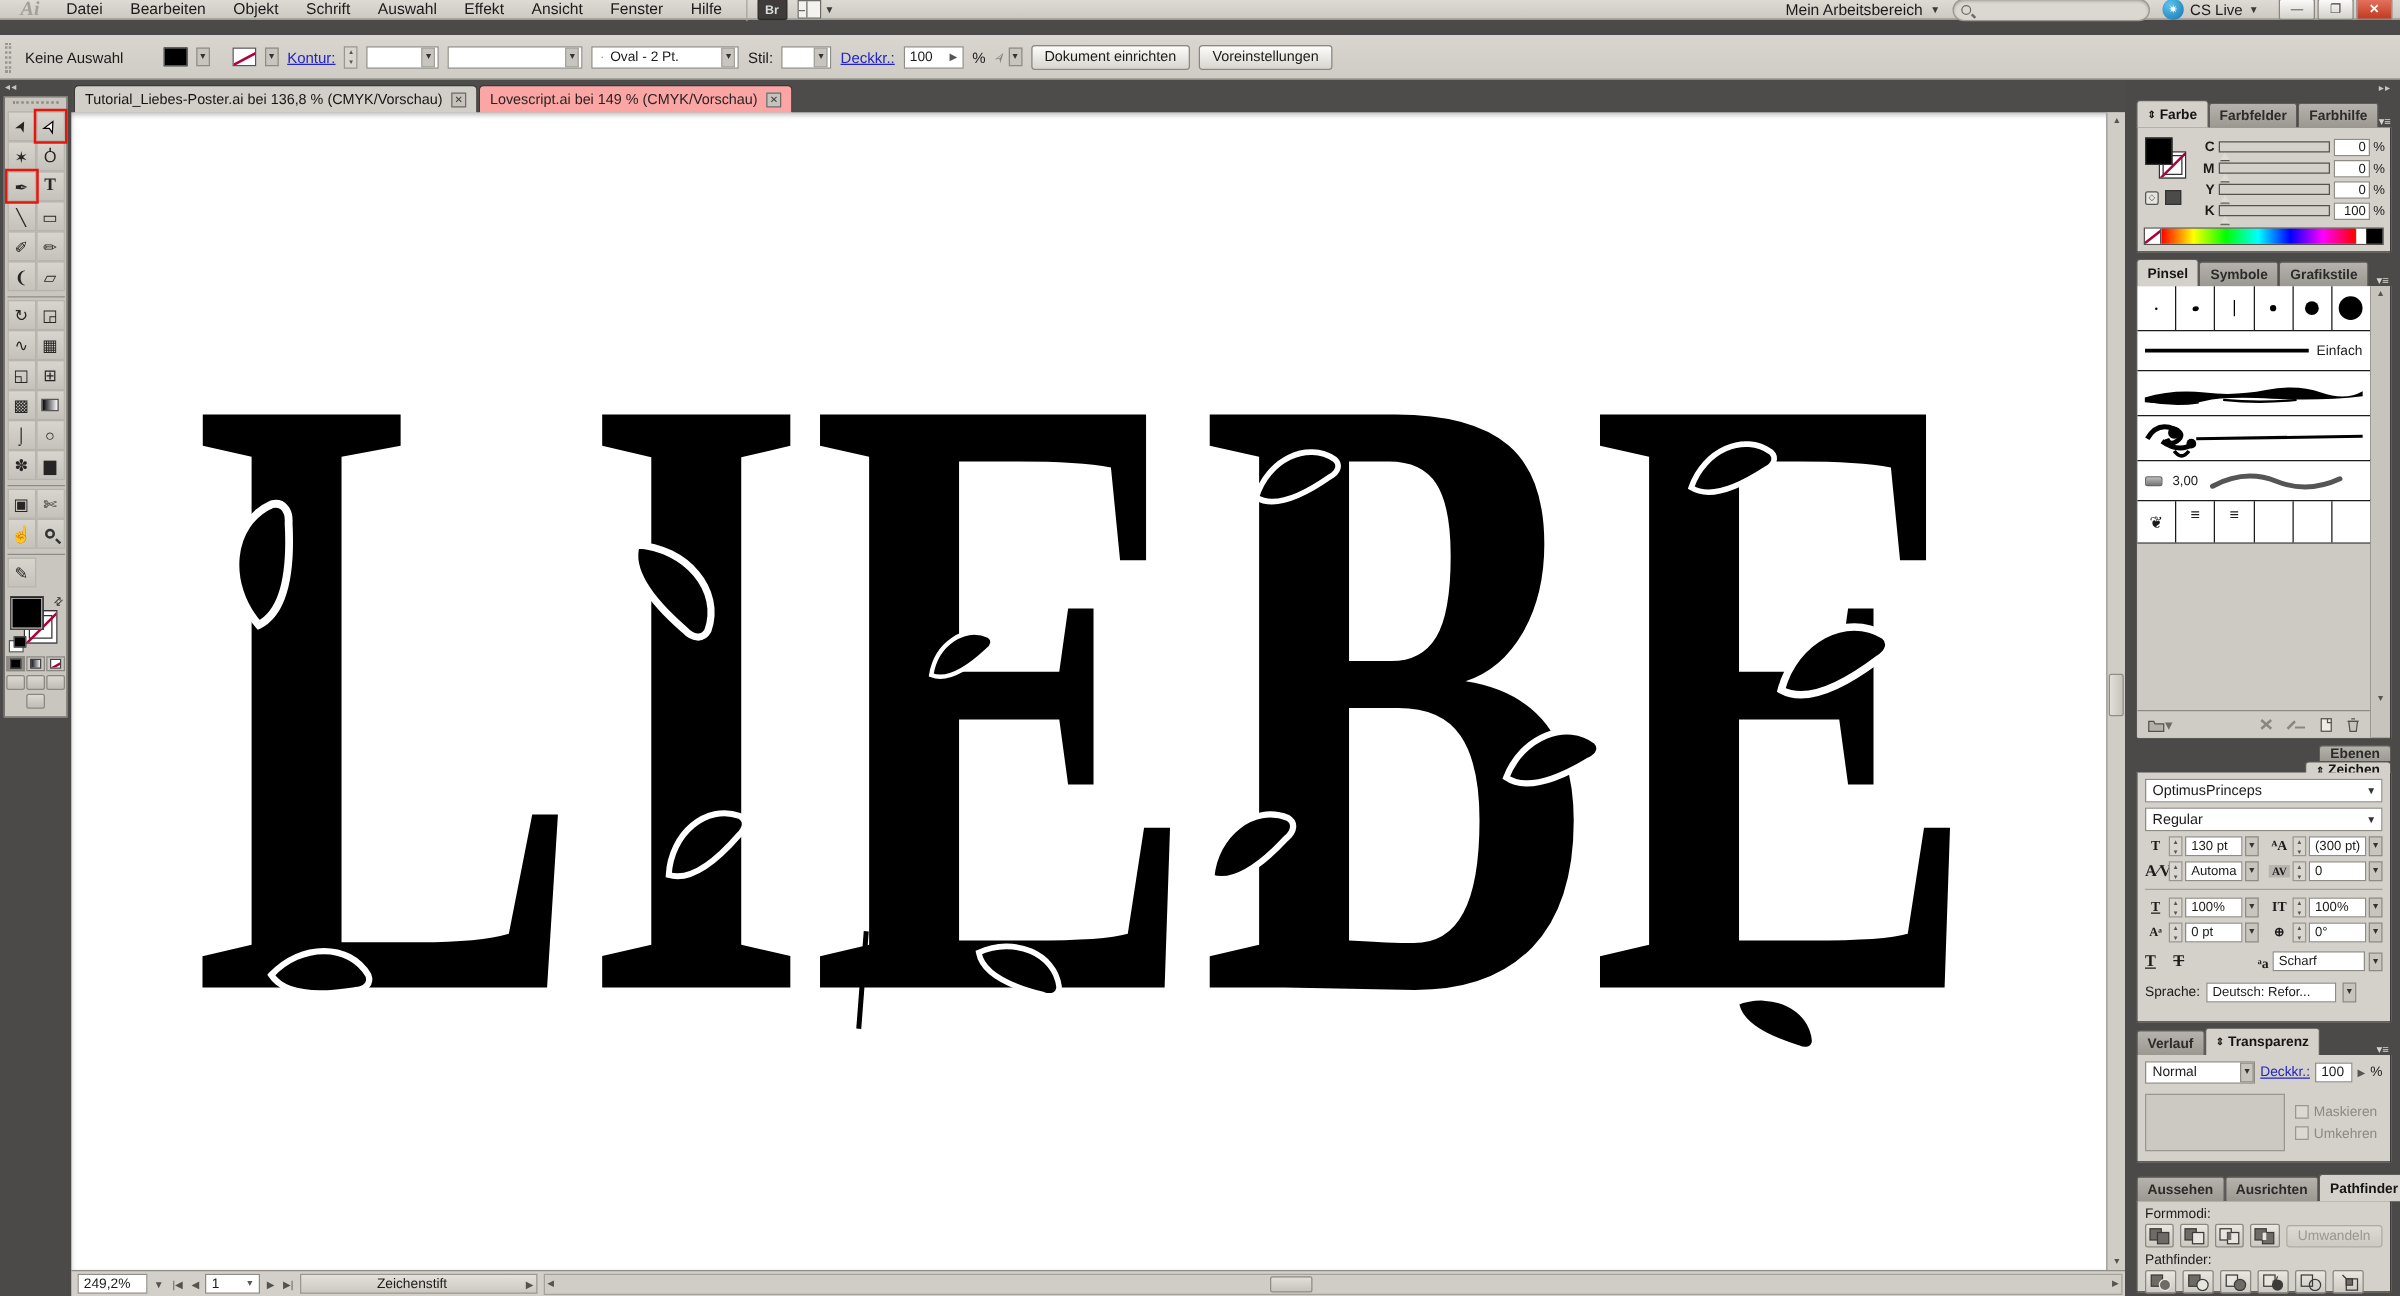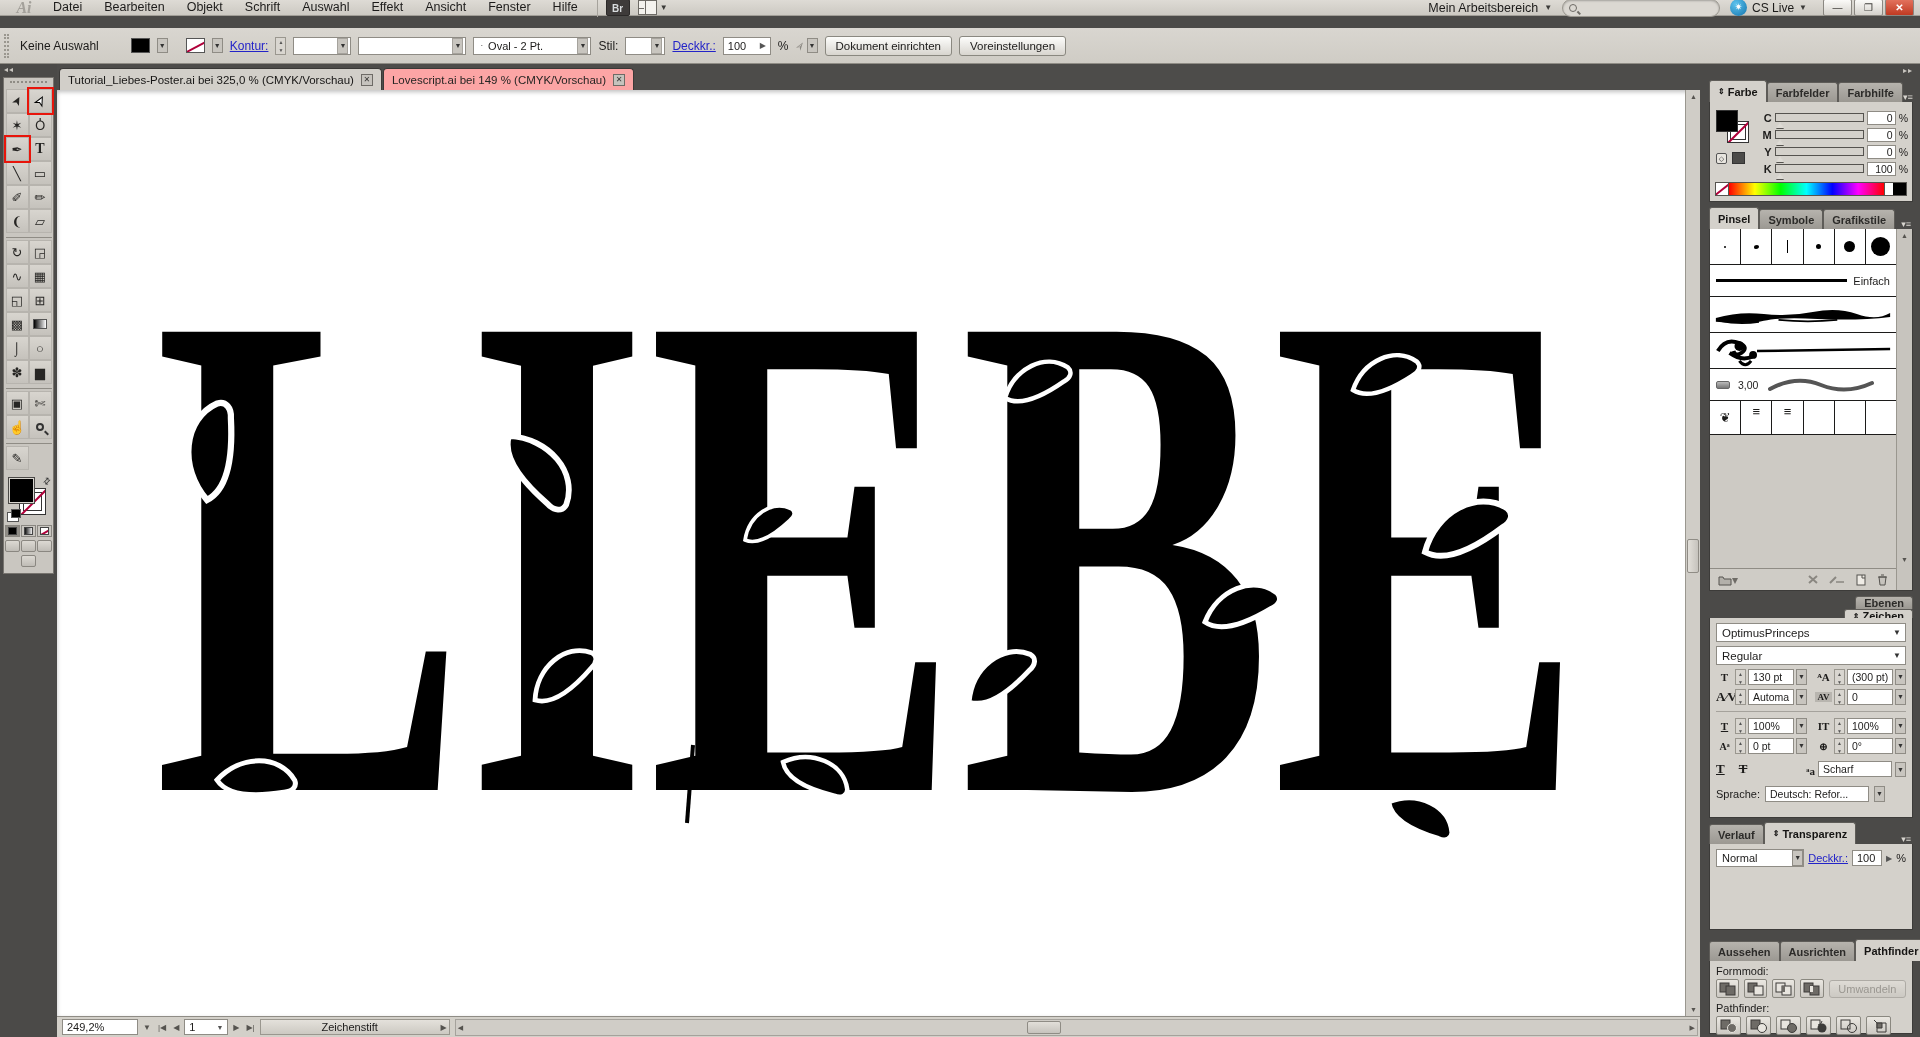--- a/index.html
+++ b/index.html
@@ -303,21 +303,21 @@
   <span class="sel-similar">
     <span style="transform:rotate(-55deg);display:inline-block;">➢</span>
     <span class="dd-arrow">▼</span>
   </span>
   <span class="push-btn">Dokument einrichten</span>
   <span class="push-btn">Voreinstellungen</span>
 </div>
 
 <div id="tabrow">
   <div class="doctab active">
-    <span>Tutorial_Liebes-Poster.ai bei 325,0 % (CMYK/Vorschau)</span>
+    <span>Tutorial_Liebes-Poster.ai bei 136,8 % (CMYK/Vorschau)</span>
     <span class="tab-close">✕</span>
   </div>
   <div class="doctab inactive">
     <span>Lovescript.ai bei 149 % (CMYK/Vorschau)</span>
     <span class="tab-close">✕</span>
   </div>
 </div>
 
 <div id="leftdock">
   <div class="dockhead">◂◂</div>
@@ -499,21 +499,21 @@
     </g>
   </svg>
   <div id="vscroll">
     <div class="vs-arrow">▲</div>
     <div id="vthumb"></div>
     <div class="vs-arrow bottom">▼</div>
   </div>
 </div>
 
 <div id="statusbar">
-  <span class="sb-input" style="width:76px;">
+  <span class="sb-input" style="width:56px;">
     <span>249,2%</span>
   </span>
   <span class="sb-btn">▼</span>
   <span class="sb-btn">|◀</span>
   <span class="sb-btn">◀</span>
   <span class="sb-input" style="width:44px;">
     <span>1</span>
     <span style="margin-left:auto;font-size:7px;color:#555;">▼</span>
   </span>
   <span class="sb-btn">▶</span>
@@ -834,20 +834,33 @@
         <span>Normal</span>
           <span class="dd-arrow">▼</span>
       </span>
       <span style="font-size:11px;" class="link-blue">Deckkr.:</span>
       <span class="sb-input" style="width:34px;">
         <span>100</span>
       </span>
       <span style="font-size:8px;color:#555;">▶</span>
       <span style="font-size:11px;">%</span>
     </div>
+    <div class="tr-row2">
+      <div class="tr-thumb"></div>
+      <div class="chk-col">
+        <span class="chk">
+            <span class="box"></span>
+            <span>Maskieren</span>
+          </span>
+        <span class="chk">
+            <span class="box"></span>
+            <span>Umkehren</span>
+          </span>
+      </div>
+    </div>
   </div>
 
   <div class="ptabs" style="margin-top:9px;">
     <div class="ptab">
         <span>Aussehen</span>
       </div>
     <div class="ptab">
         <span>Ausrichten</span>
       </div>
     <div class="ptab active">

